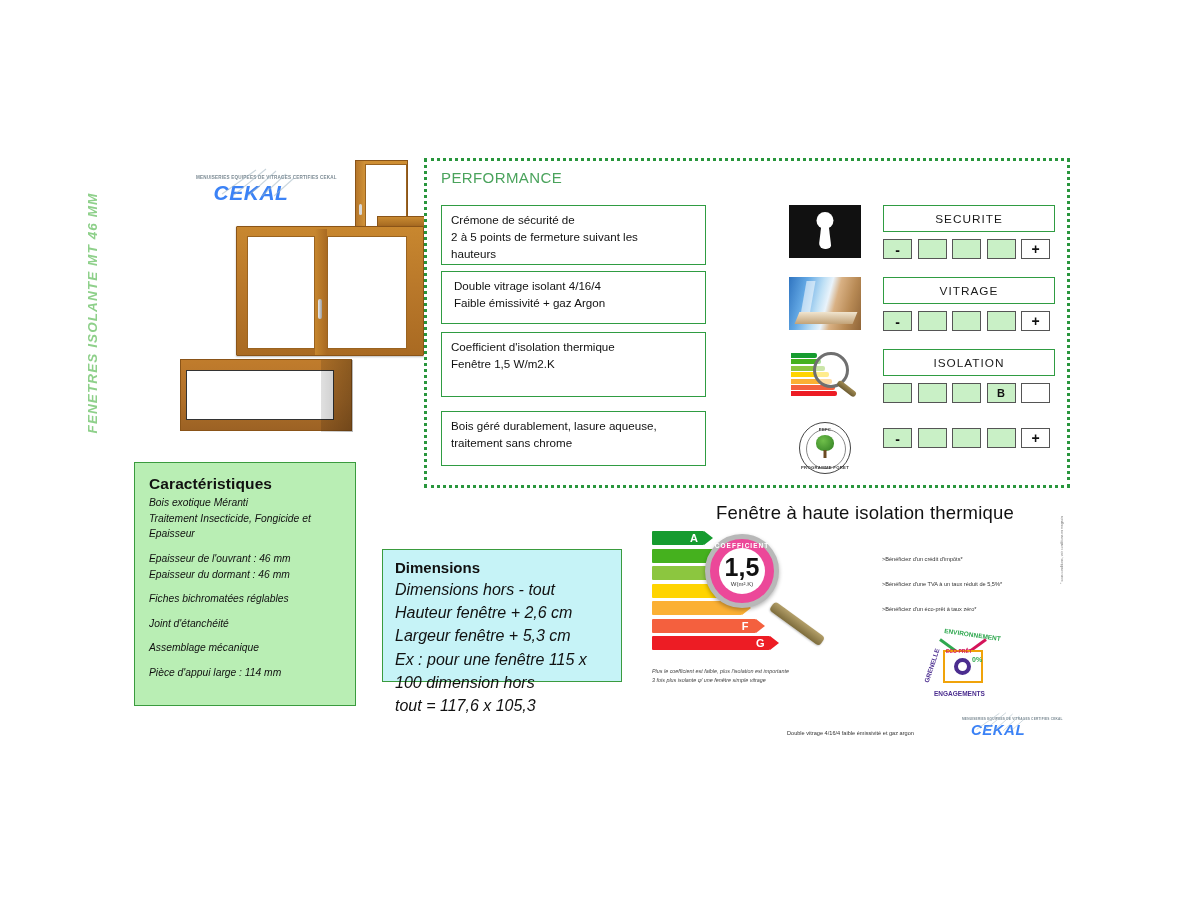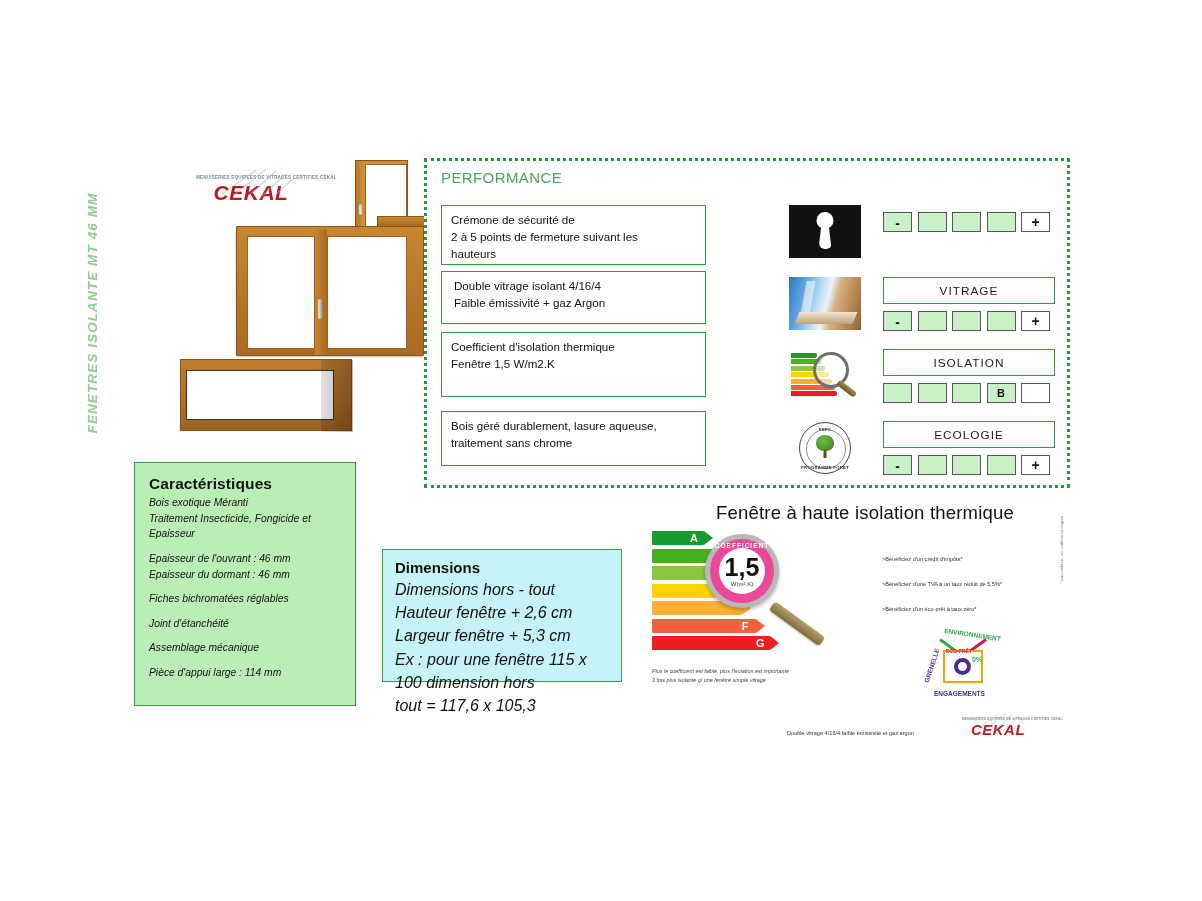--- a/index.html
+++ b/index.html
@@ -19,21 +19,21 @@
     color:#8ed08a;text-align:center;white-space:nowrap;
   }
 
   
   .cekal{position:absolute;text-align:center;line-height:1;}
   .cekal .cek-sub{
     font-size:4.6px;font-weight:bold;color:#7b8a93;letter-spacing:.2px;
     white-space:nowrap;margin-bottom:1px;
   }
   .cekal .cek-word{
-    font-size:21px;font-weight:bold;font-style:italic;color:#b91c1c;
+    font-size:21px;font-weight:bold;font-style:italic;color:#3b82f6;
     letter-spacing:.5px;
   }
   .cekal .rays{position:absolute;left:22px;top:-8px;width:78px;height:30px;opacity:.55;}
   #cekal-top{left:196px;top:176px;width:110px;}
   #cekal-bottom{left:962px;top:718px;width:72px;}
   #cekal-bottom .cek-word{font-size:15px;}
   #cekal-bottom .cek-sub{font-size:3.2px;}
   #cekal-bottom .rays{left:12px;top:-6px;width:52px;height:20px;}
 
   
@@ -320,20 +320,21 @@
       <div class="pefc">
         <div class="ring"></div>
         <div class="txt-top">PEFC</div>
         <div class="tree"></div>
         <div class="trunk"></div>
         <div class="txt-bot">PROGRAMME FORET</div>
       </div>
     </div>
 
     <div class="rating-row" id="rating-securite">
+      <div class="rating-label">SECURITE</div>
       <div class="rating-scale">
         <div class="rating-cell minus">-</div>
         <div class="rating-cell"></div>
         <div class="rating-cell"></div>
         <div class="rating-cell"></div>
         <div class="rating-cell plus">+</div>
       </div>
     </div>
 
     <div class="rating-row" id="rating-vitrage">
@@ -352,21 +353,20 @@
       <div class="rating-scale">
         <div class="rating-cell"></div>
         <div class="rating-cell"></div>
         <div class="rating-cell"></div>
         <div class="rating-cell">B</div>
         <div class="rating-cell empty"></div>
       </div>
     </div>
 
     <div class="rating-row" id="rating-ecologie">
-      <div class="rating-label">ECOLOGIE</div>
       <div class="rating-scale">
         <div class="rating-cell minus">-</div>
         <div class="rating-cell"></div>
         <div class="rating-cell"></div>
         <div class="rating-cell"></div>
         <div class="rating-cell plus">+</div>
       </div>
     </div>
   </div>
 

